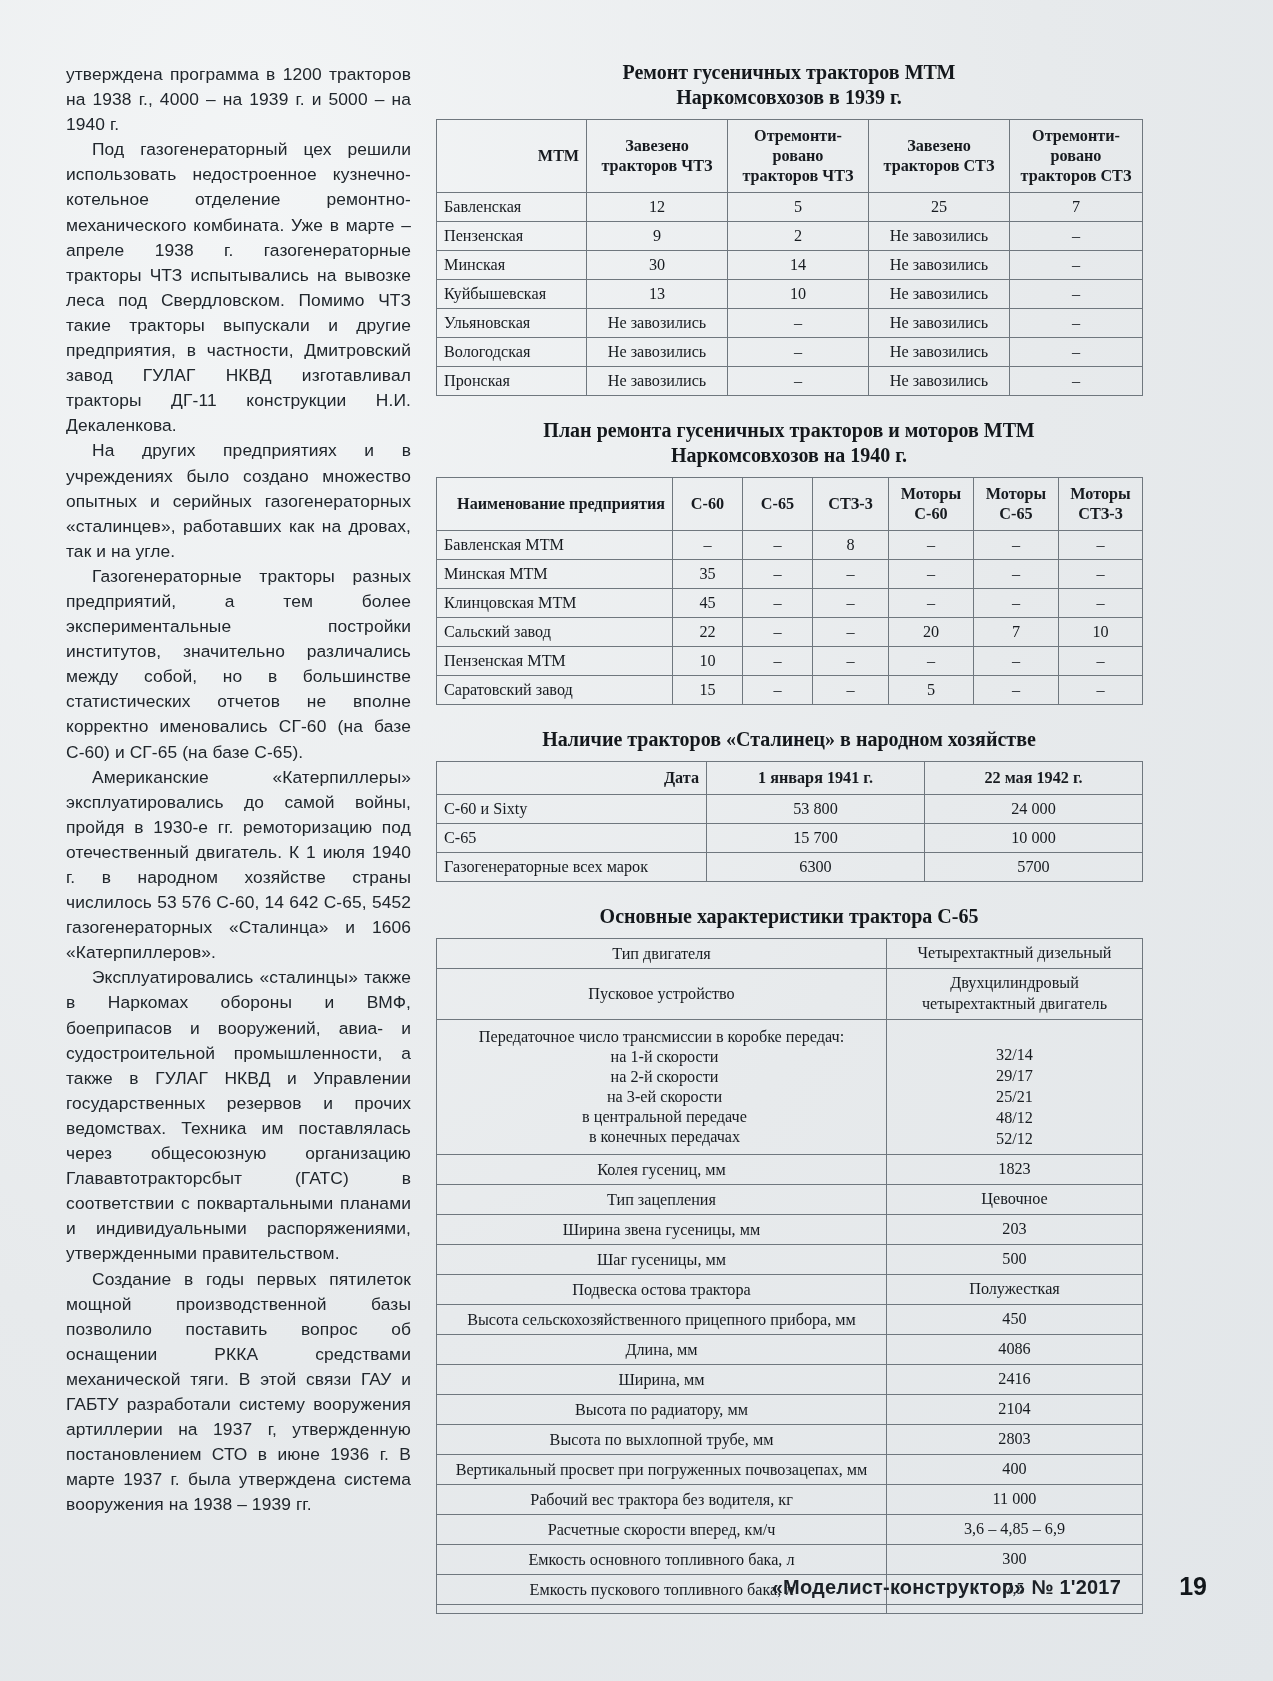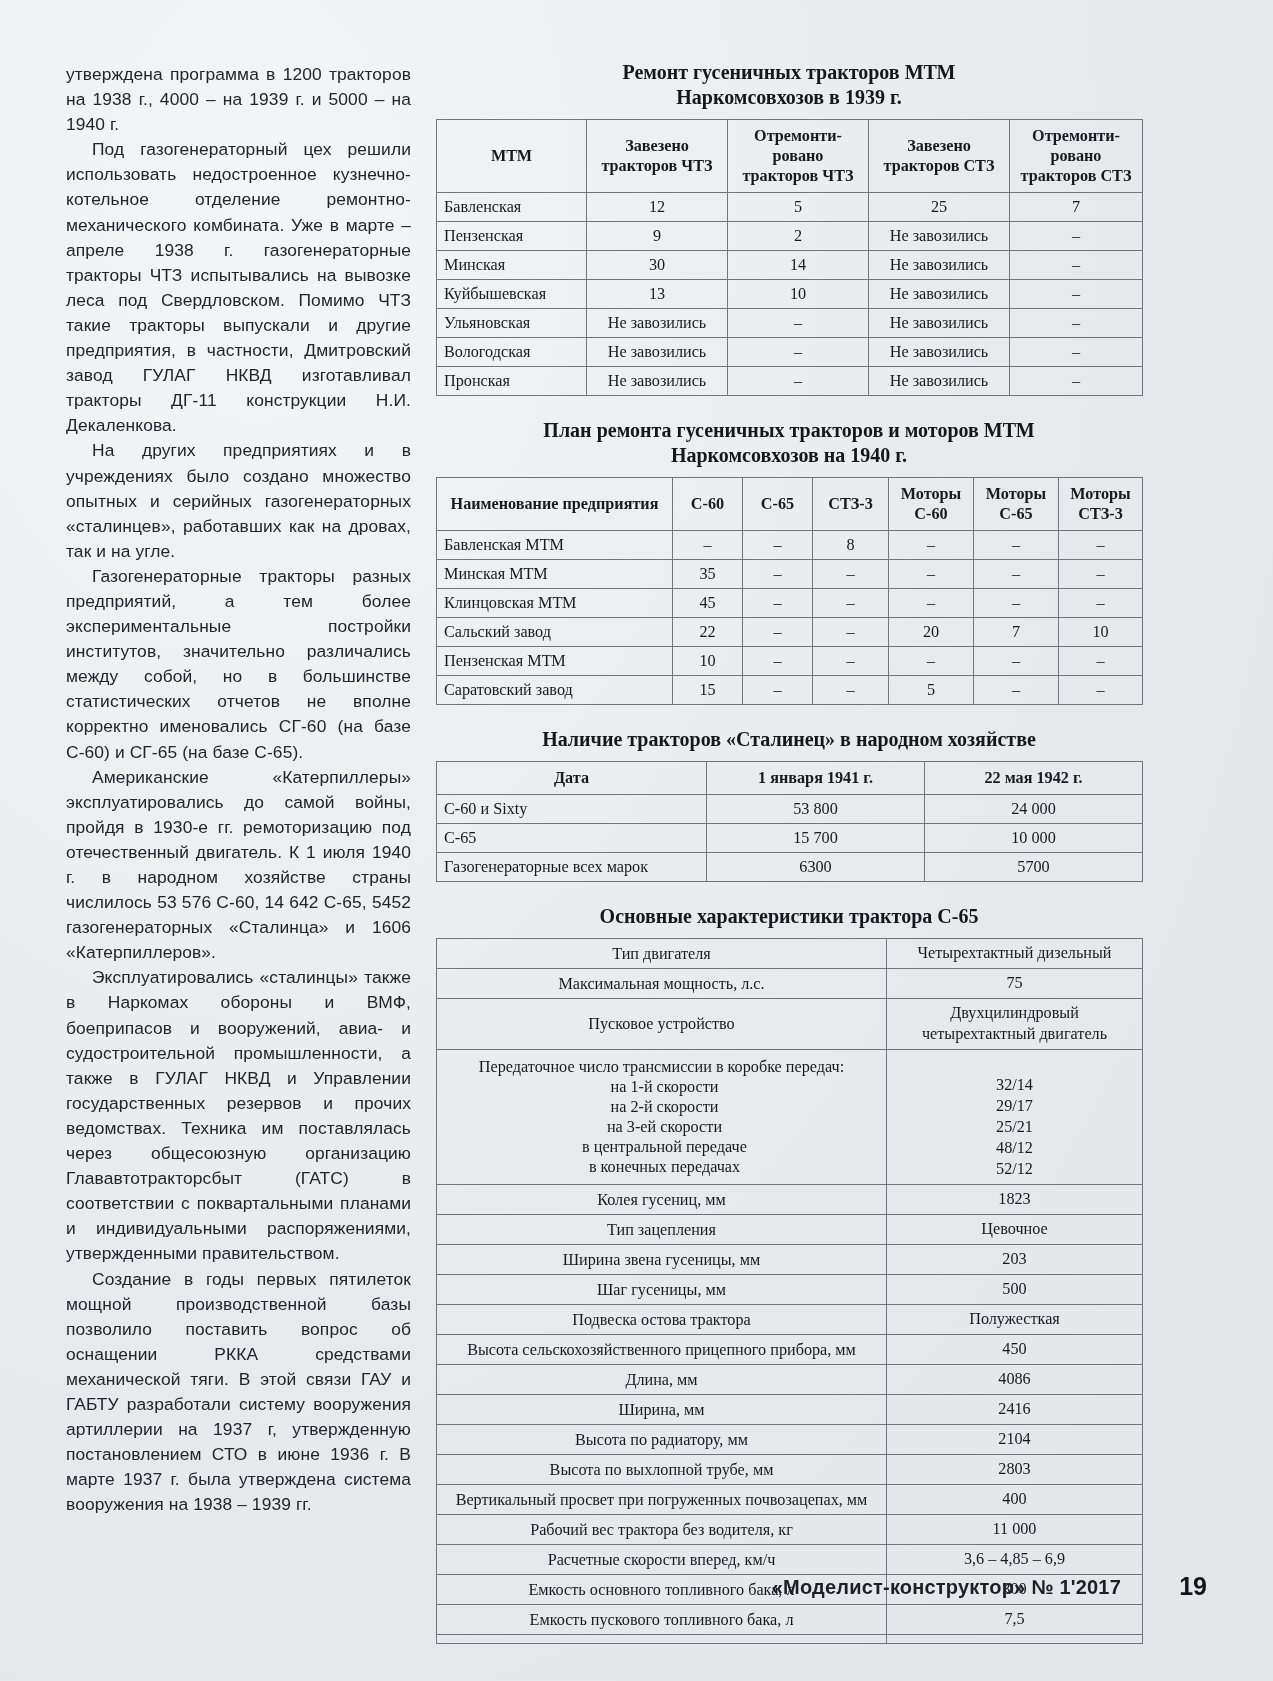--- a/index.html
+++ b/index.html
@@ -84,21 +84,21 @@
     background: transparent;
   }
   table.doc th {
     font-weight: bold;
     text-align: center;
     line-height: 20px;
     padding-top: 6px;
     padding-bottom: 6px;
   }
   table.doc th.lead, table.doc td.lead {
-    text-align: center;
+    text-align: right;
   }
   table.doc td {
     text-align: center;
     line-height: 20px;
   }
   table.doc td.lead { text-align: left; }
   table.doc td.val  { text-align: center; }
 
   
   #t1 col.c0 { width: 150px; }
@@ -401,24 +401,20 @@
     <div class="tbl-title sp">Основные характеристики трактора С-65</div>
     <table class="doc" id="t4">
       <colgroup>
           <col class="c0">
           <col class="c1">
         </colgroup>
       <tbody>
         <tr>
           <td class="k">Тип двигателя</td>
           <td class="v">Четырехтактный дизельный</td>
-        </tr>
-        <tr>
-          <td class="k">Максимальная мощность, л.с.</td>
-          <td class="v">75</td>
         </tr>
         <tr>
           <td class="k">Пусковое устройство</td>
           <td class="v">
             <span>Двухцилиндровый</span><br>
             <span>четырехтактный двигатель</span>
           </td>
         </tr>
         <tr>
           <td class="k gear-block">

